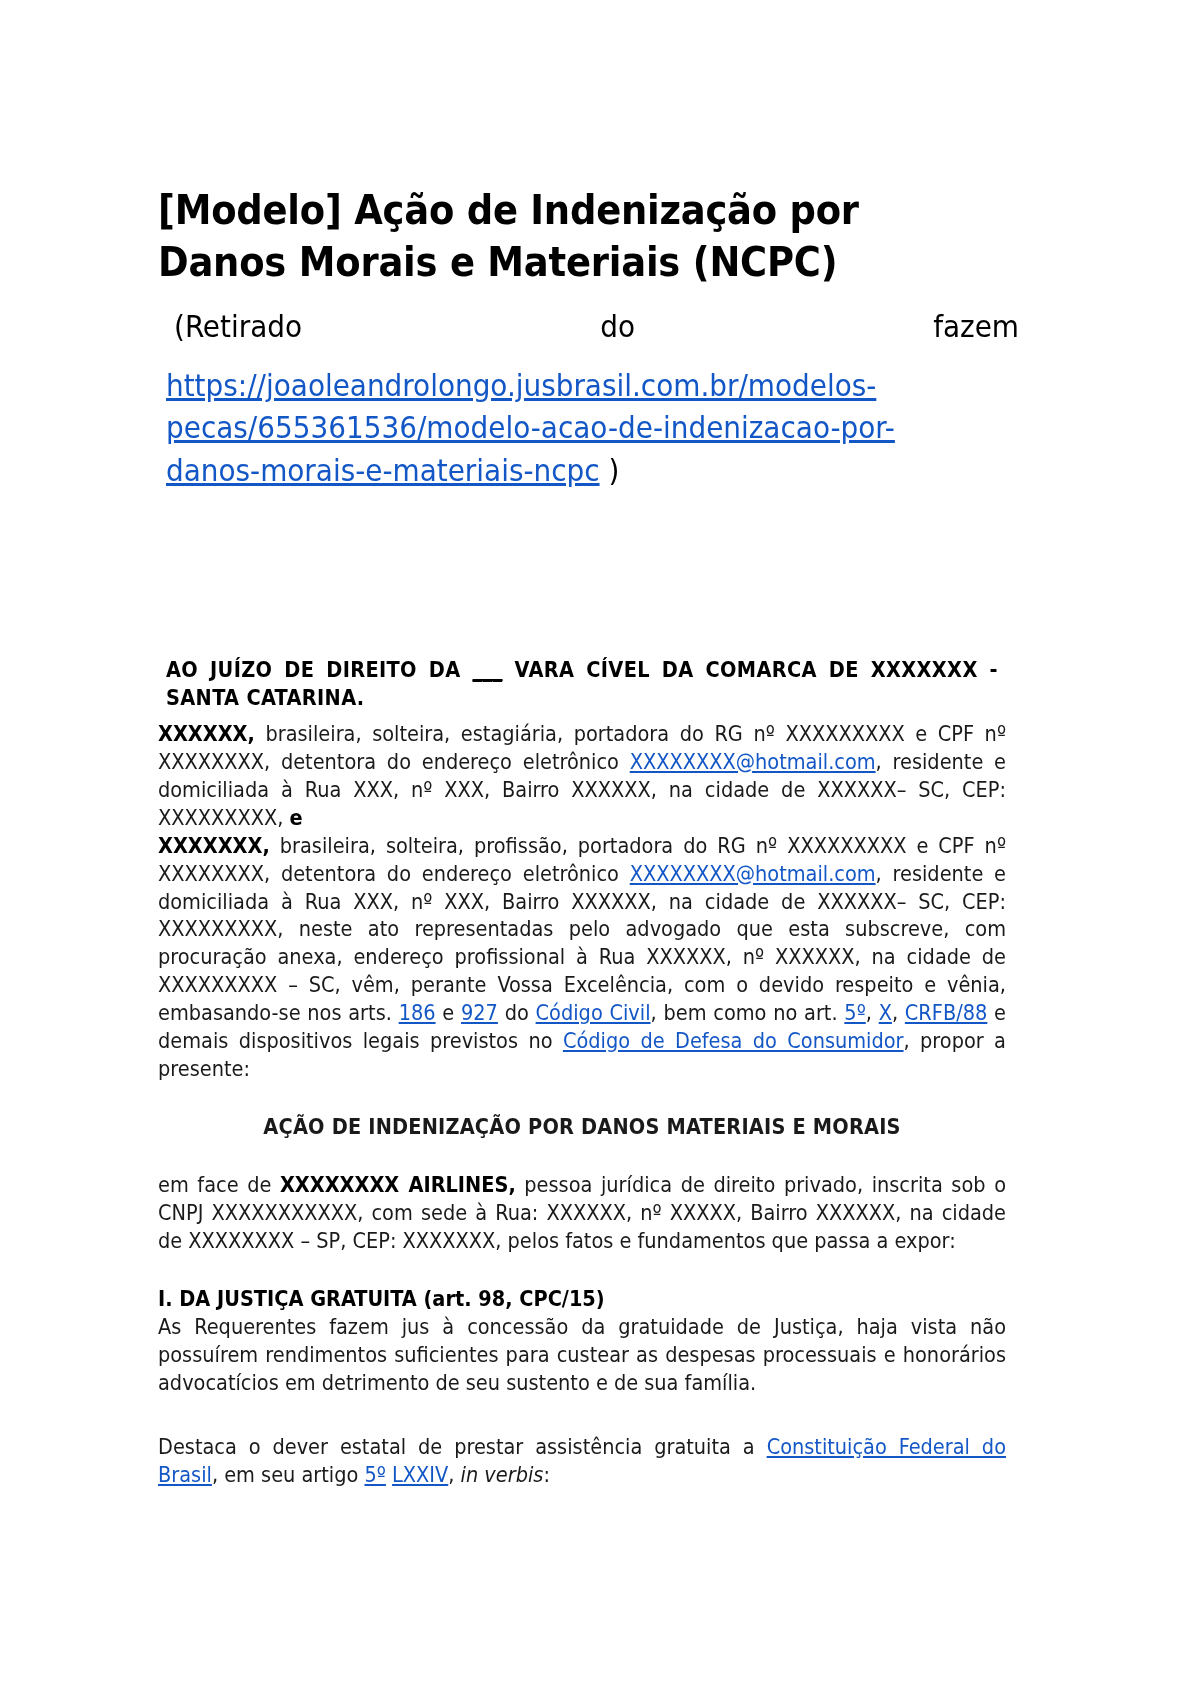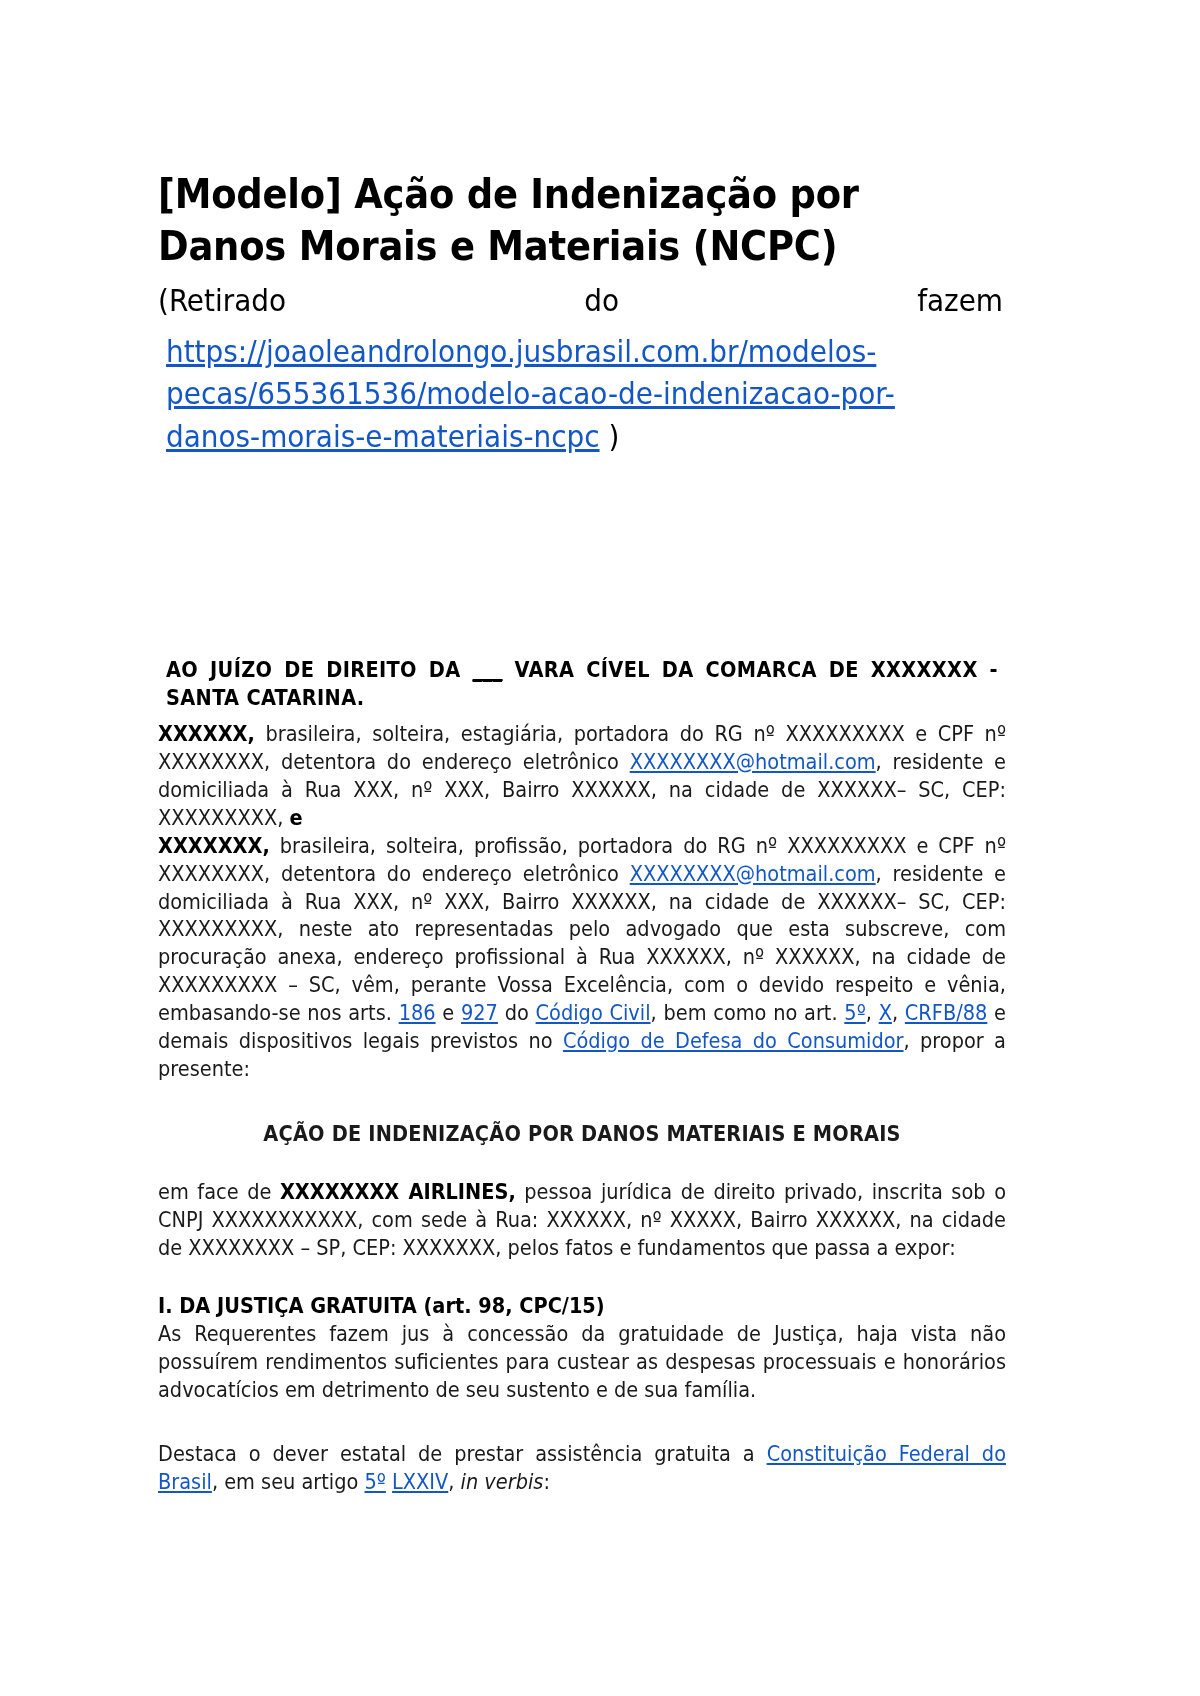--- a/index.html
+++ b/index.html
@@ -32,40 +32,40 @@
 
   
   .doc-title {
     font-family: "DejaVu Sans Condensed", "Liberation Sans Narrow", "Liberation Sans", sans-serif;
     font-weight: 700;
     font-size: 41px;
     line-height: 1.28;
     letter-spacing: -0.2px;
     text-align: justify;
     text-align-last: left;
-    margin: 0 0 6px 0;
+    margin: 16px 0 6px 0;
     color: #000;
   }
   .doc-title .l1 { display: block; text-align: justify; }
   .doc-title .l2 { display: block; }
 
   .subtitle {
     font-family: "DejaVu Sans Condensed", "Liberation Sans Narrow", "Liberation Sans", sans-serif;
     font-size: 31px;
     line-height: 1.38;
     font-weight: 400;
     margin: 4px 0 0 0;
     text-align: left;
     color: #000;
   }
   .retirado {
     font-family: "DejaVu Sans Condensed", "Liberation Sans Narrow", "Liberation Sans", sans-serif;
     font-size: 31px;
     line-height: 1.38;
-    margin: 0;
+    margin: 16px;
     color: #000;
     display: flex;
     justify-content: space-between;
     width: 100%;
   }
   .urlblock {
     font-family: "DejaVu Sans Condensed", "Liberation Sans Narrow", "Liberation Sans", sans-serif;
     font-size: 31px;
     line-height: 1.38;
     margin: 8px;
@@ -93,21 +93,20 @@
     margin: 0;
     text-align: justify;
     text-align-last: left;
   }
   .b { font-weight: 700; color: #000; }
   .center {
     text-align: left;
     text-align-last: center;
     font-weight: 700;
     letter-spacing: 0.2px;
-    margin-top: 7px;
   }
   .ital { font-style: italic; }
   .heading-court {
     font-weight: 700;
     color: #000;
     letter-spacing: 0.35px;
     text-align: justify;
     text-align-last: left;
     margin: 8px;
   }

